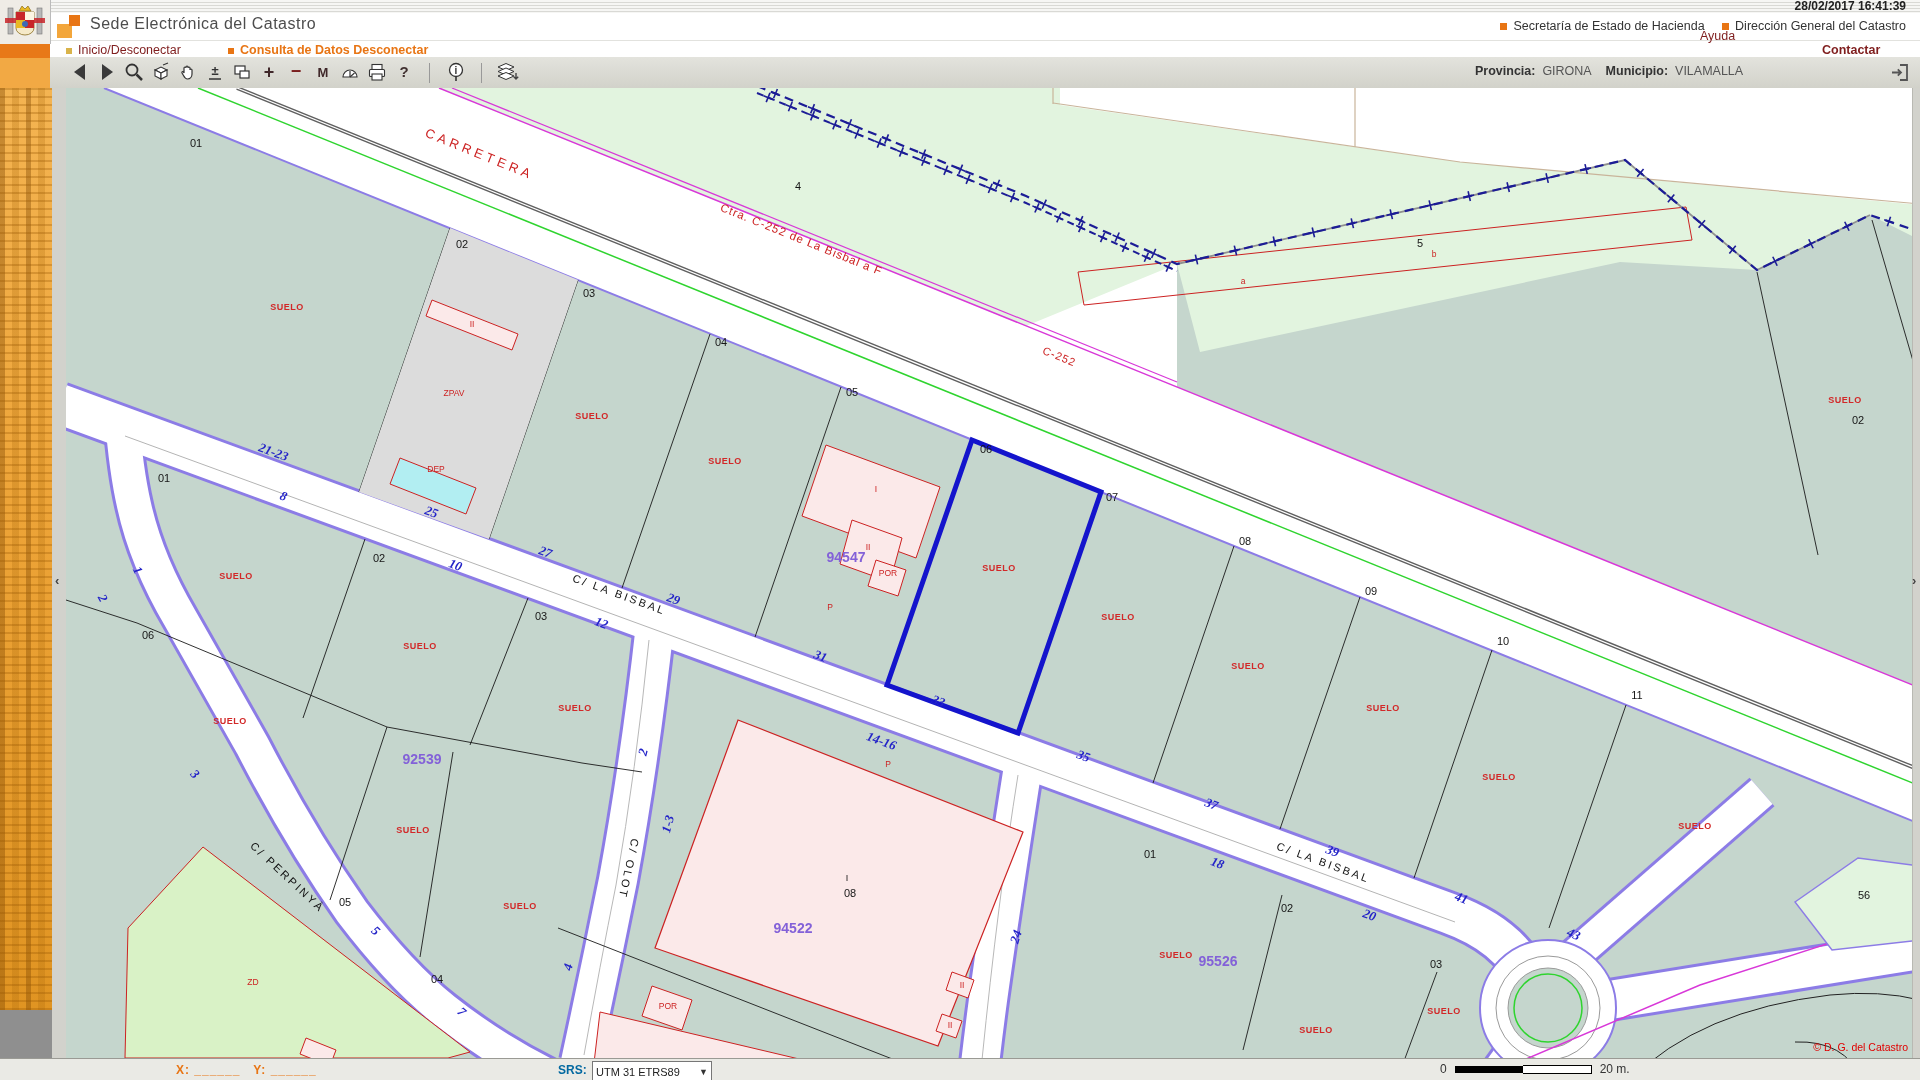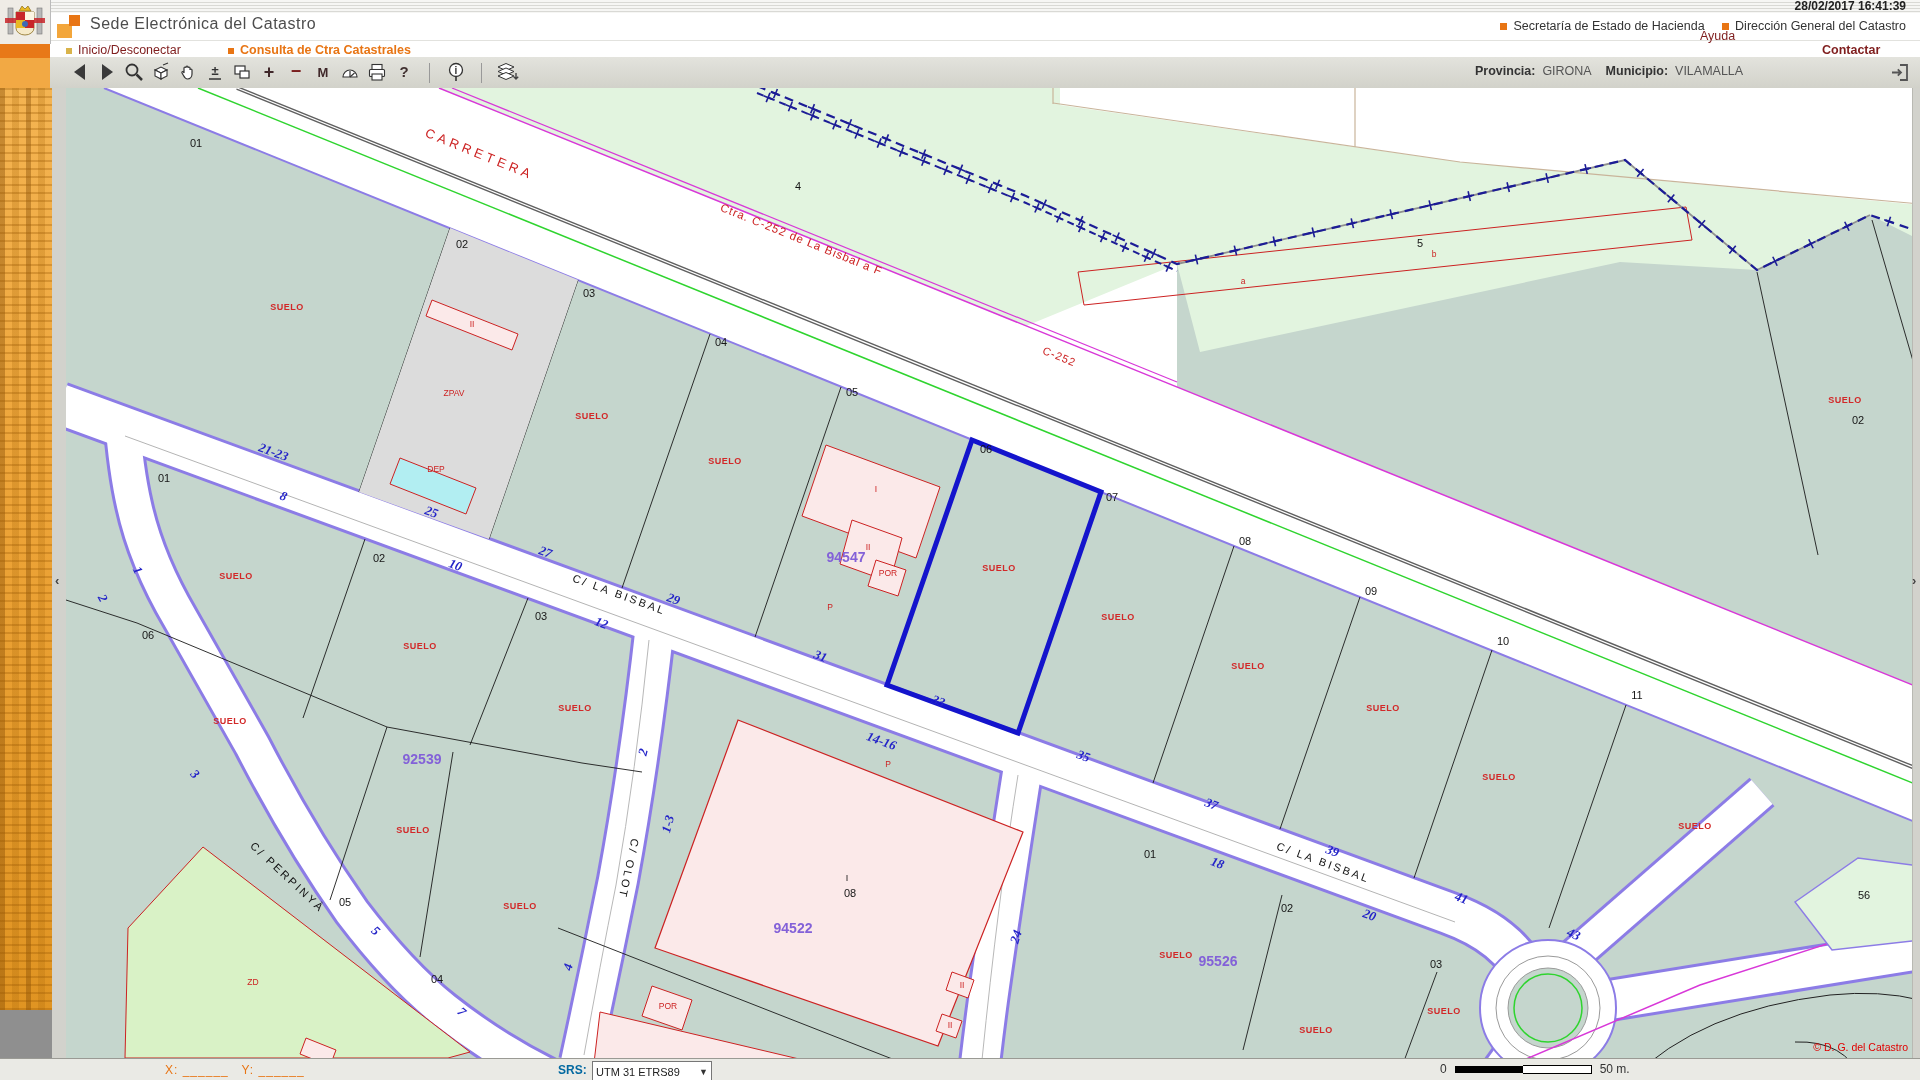--- a/index.html
+++ b/index.html
@@ -52,21 +52,21 @@
   #chev-bottom{left:978px;top:1062px;}
   .corner{width:9px;height:9px;}
   #cn-tl{left:70px;top:93px;border-left:2px solid #666;border-top:2px solid #666;}
   #cn-tr{left:1899px;top:93px;border-right:2px solid #666;border-top:2px solid #666;}
   #cn-bl{left:44px;top:1064px;border-left:2px solid #666;border-bottom:2px solid #666;}
   #cn-br{left:1898px;top:1064px;border-right:2px solid #666;border-bottom:2px solid #666;}
   
   #map-wrap{left:66px;top:88px;width:1846px;height:970px;background:#fff;cursor:crosshair;}
   
   #statusbar{left:0;top:1058px;width:1920px;height:22px;background:#eaeae5;border-top:1px solid #9a9a94;}
-  #coords{position:absolute;left:165px;top:4px;font-size:12px;color:#e87514;font-weight:normal;letter-spacing:1px;}
+  #coords{position:absolute;left:176px;top:4px;font-size:12px;color:#e87514;font-weight:bold;letter-spacing:1px;}
   #srs-label{position:absolute;left:558px;top:4px;font-size:12px;color:#0369a1;font-weight:bold;}
   #srs-select{position:absolute;left:592px;top:2px;width:112px;height:17px;background:#fff;border:1px solid #777;
     font-size:11px;color:#222;padding:1px 3px;display:flex;justify-content:space-between;align-items:center;cursor:pointer;}
   #scalebar{position:absolute;left:1440px;top:3px;font-size:12px;color:#333;display:flex;align-items:center;}
   #scalebar .b1{width:68px;height:7px;background:#000;margin:0 0 0 8px;}
   #scalebar .b2{width:68px;height:7px;background:#fff;border:1px solid #000;border-left:none;margin-right:8px;}
   text{font-family:"Liberation Sans",sans-serif;}
   .lbl-su{fill:#d22828;font-size:9px;font-weight:bold;letter-spacing:.5px;}
   .lbl-pn{fill:#161616;font-size:11px;}
   .lbl-ps{fill:#161616;font-size:9px;}
@@ -85,21 +85,21 @@
 <div class="abs" id="row-title"></div>
 <div class="abs" id="sec-logo-a"></div>
 <div class="abs" id="sec-logo-b"></div>
 <div class="abs" id="page-title">Sede Electrónica del Catastro</div>
 <div class="abs" id="org-links">
   <span class="blt" style="margin-left:0"></span><span>Secretaría de Estado de Hacienda</span>
   <span class="blt"></span><span>Dirección General del Catastro</span>
 </div>
 <div class="abs" id="row-menu"></div>
 <div class="abs mitem" id="menu-inicio"><span class="blt"></span><span>Inicio/Desconectar</span></div>
-<div class="abs mitem" id="menu-consulta"><span class="blt"></span><span>Consulta de Ctra Catastrales</span></div>
+<div class="abs mitem" id="menu-consulta"><span class="blt"></span><span>Consulta de Datos Desconectar</span></div>
 <div class="abs mitem" id="menu-ayuda">Ayuda</div>
 <div class="abs mitem" id="menu-contactar">Contactar</div>
 
 <div class="abs" id="toolbar">
   <div id="tool-icons">
     <button class="tbtn"><svg width="22" height="22">
           <polygon points="16,3 5,11 16,19" fill="#3a3a3a"></polygon>
         </svg></button>
     <button class="tbtn"><svg width="22" height="22">
           <polygon points="6,3 17,11 6,19" fill="#3a3a3a"></polygon>
@@ -486,15 +486,15 @@
   </div>
   <div id="srs-label">SRS:</div>
   <div id="srs-select">
     <span>UTM 31 ETRS89</span>
       <span style="font-size:9px;color:#333">▼</span>
   </div>
   <div id="scalebar">
     <span>0</span>
     <span class="b1"></span>
     <span class="b2"></span>
-    <span>50 m.</span>
+    <span>20 m.</span>
   </div>
 </div>
 
 </body></html>

